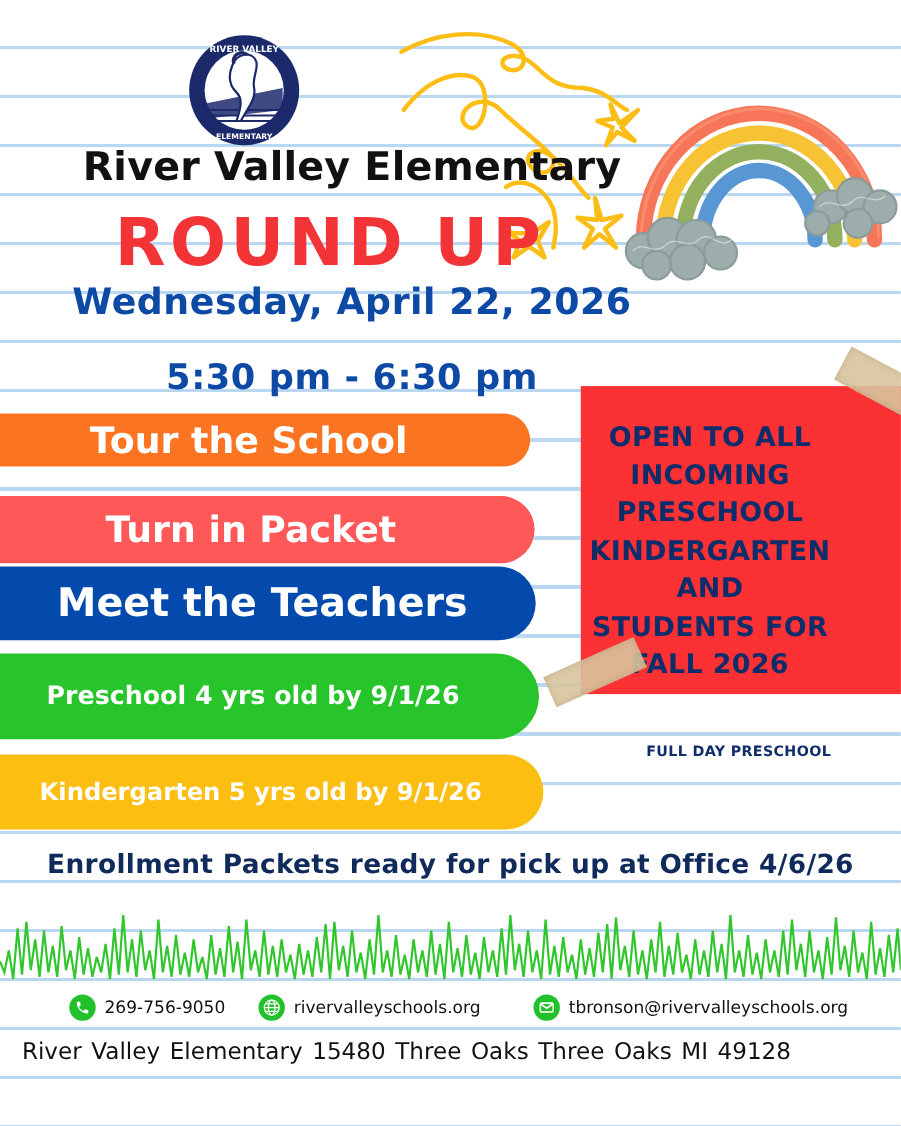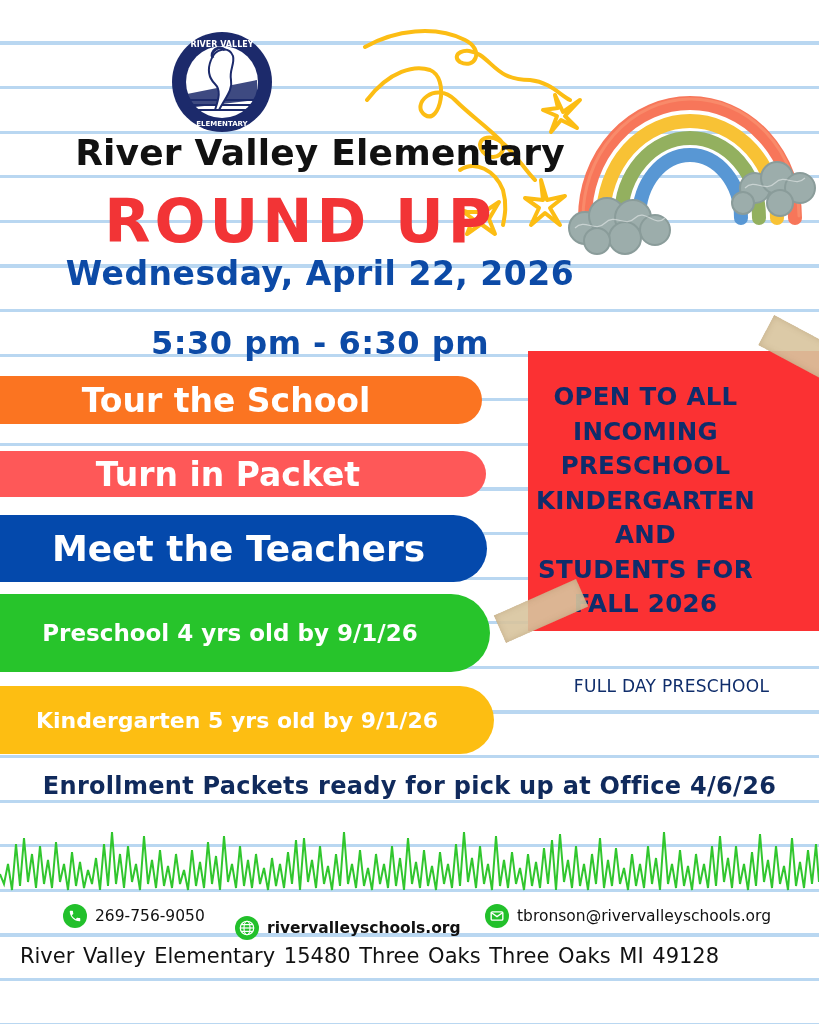--- a/index.html
+++ b/index.html
@@ -62,22 +62,22 @@
     color: #0f2d6b; font-family: "DejaVu Sans", sans-serif; font-weight: bold;
     font-size: 24.5px; line-height: 34.5px; letter-spacing: 0.3px;
   }
   .tape {
     position: absolute; background: rgba(216, 196, 157, 0.9);
     box-shadow: inset 0 0 6px rgba(150,120,80,0.35);
   }
 
   .full-day {
     left: 524px; top: 676px; width: 295px; text-align: center;
-    color: #0f2d6b; font-family: "DejaVu Sans", sans-serif; font-weight: normal;
-    font-size: 17px; letter-spacing: 0.3px;
+    color: #0f2d6b; font-family: "DejaVu Sans", sans-serif; font-weight: bold;
+    font-size: 13px; letter-spacing: 0.3px;
   }
 
   .enroll {
     left: 0; width: 819px; top: 772px; text-align: center;
     color: #102a5c; font-family: "DejaVu Sans", sans-serif; font-weight: bold;
     font-size: 24px; letter-spacing: 0.3px;
   }
 
   .grass { left: 0; top: 824px; width: 819px; height: 76px; }
 
@@ -158,21 +158,21 @@
 </svg>
 
 <div class="abs school-title">River Valley Elementary</div>
 <div class="abs roundup">ROUND UP</div>
 <div class="abs event-date">Wednesday, April 22, 2026</div>
 <div class="abs event-time">5:30 pm - 6:30 pm</div>
 
 <div class="pill" style="top:376px;width:482px;height:48px;background:#fb7421;font-size:33px;padding-right:30px;">
   <span>Tour the School</span>
 </div>
-<div class="pill" style="top:451px;width:486px;height:46px;background:#fe5858;font-size:33px;padding-right:30px;">
+<div class="pill" style="top:451px;width:486px;height:61px;background:#fe5858;font-size:33px;padding-right:30px;">
   <span>Turn in Packet</span>
 </div>
 <div class="pill" style="top:515px;width:487px;height:67px;background:#0449ac;font-size:36px;padding-right:10px;">
   <span>Meet the Teachers</span>
 </div>
 <div class="pill" style="top:594px;width:490px;height:78px;background:#27c42b;font-size:23px;padding-right:30px;">
   <span>Preschool 4 yrs old by 9/1/26</span>
 </div>
 <div class="pill" style="top:686px;width:494px;height:68px;background:#fdbe12;font-size:22px;padding-right:20px;">
   <span>Kindergarten 5 yrs old by 9/1/26</span>
@@ -202,21 +202,21 @@
 
 <div class="abs contact-row">
   <div class="contact-item" style="left:63px;top:2px;">
     <span class="contact-icon">
       <svg width="14" height="14" viewBox="0 0 24 24">
           <path fill="#ffffff" d="M6.6 10.8c1.4 2.8 3.8 5.1 6.6 6.6l2.2-2.2c.3-.3.7-.4 1-.2 1.1.4 2.3.6 3.6.6.6 0 1 .4 1 1V20c0 .6-.4 1-1 1C10.6 21 3 13.4 3 4c0-.6.4-1 1-1h3.5c.6 0 1 .4 1 1 0 1.3.2 2.5.6 3.6.1.3 0 .7-.2 1L6.6 10.8z"></path>
         </svg>
     </span>
     <span class="contact-text">269-756-9050</span>
   </div>
-  <div class="contact-item" style="left:235px;top:14px;font-weight:bold;">
+  <div class="contact-item" style="left:235px;top:2px;">
     <span class="contact-icon">
       <svg width="18" height="18" viewBox="0 0 24 24" fill="none" stroke="#ffffff" stroke-width="1.6">
           <circle cx="12" cy="12" r="9"></circle>
           <ellipse cx="12" cy="12" rx="4" ry="9"></ellipse>
           <line x1="3" y1="12" x2="21" y2="12"></line>
           <line x1="5" y1="7.5" x2="19" y2="7.5"></line>
           <line x1="5" y1="16.5" x2="19" y2="16.5"></line>
         </svg>
     </span>
     <span class="contact-text">rivervalleyschools.org</span>

